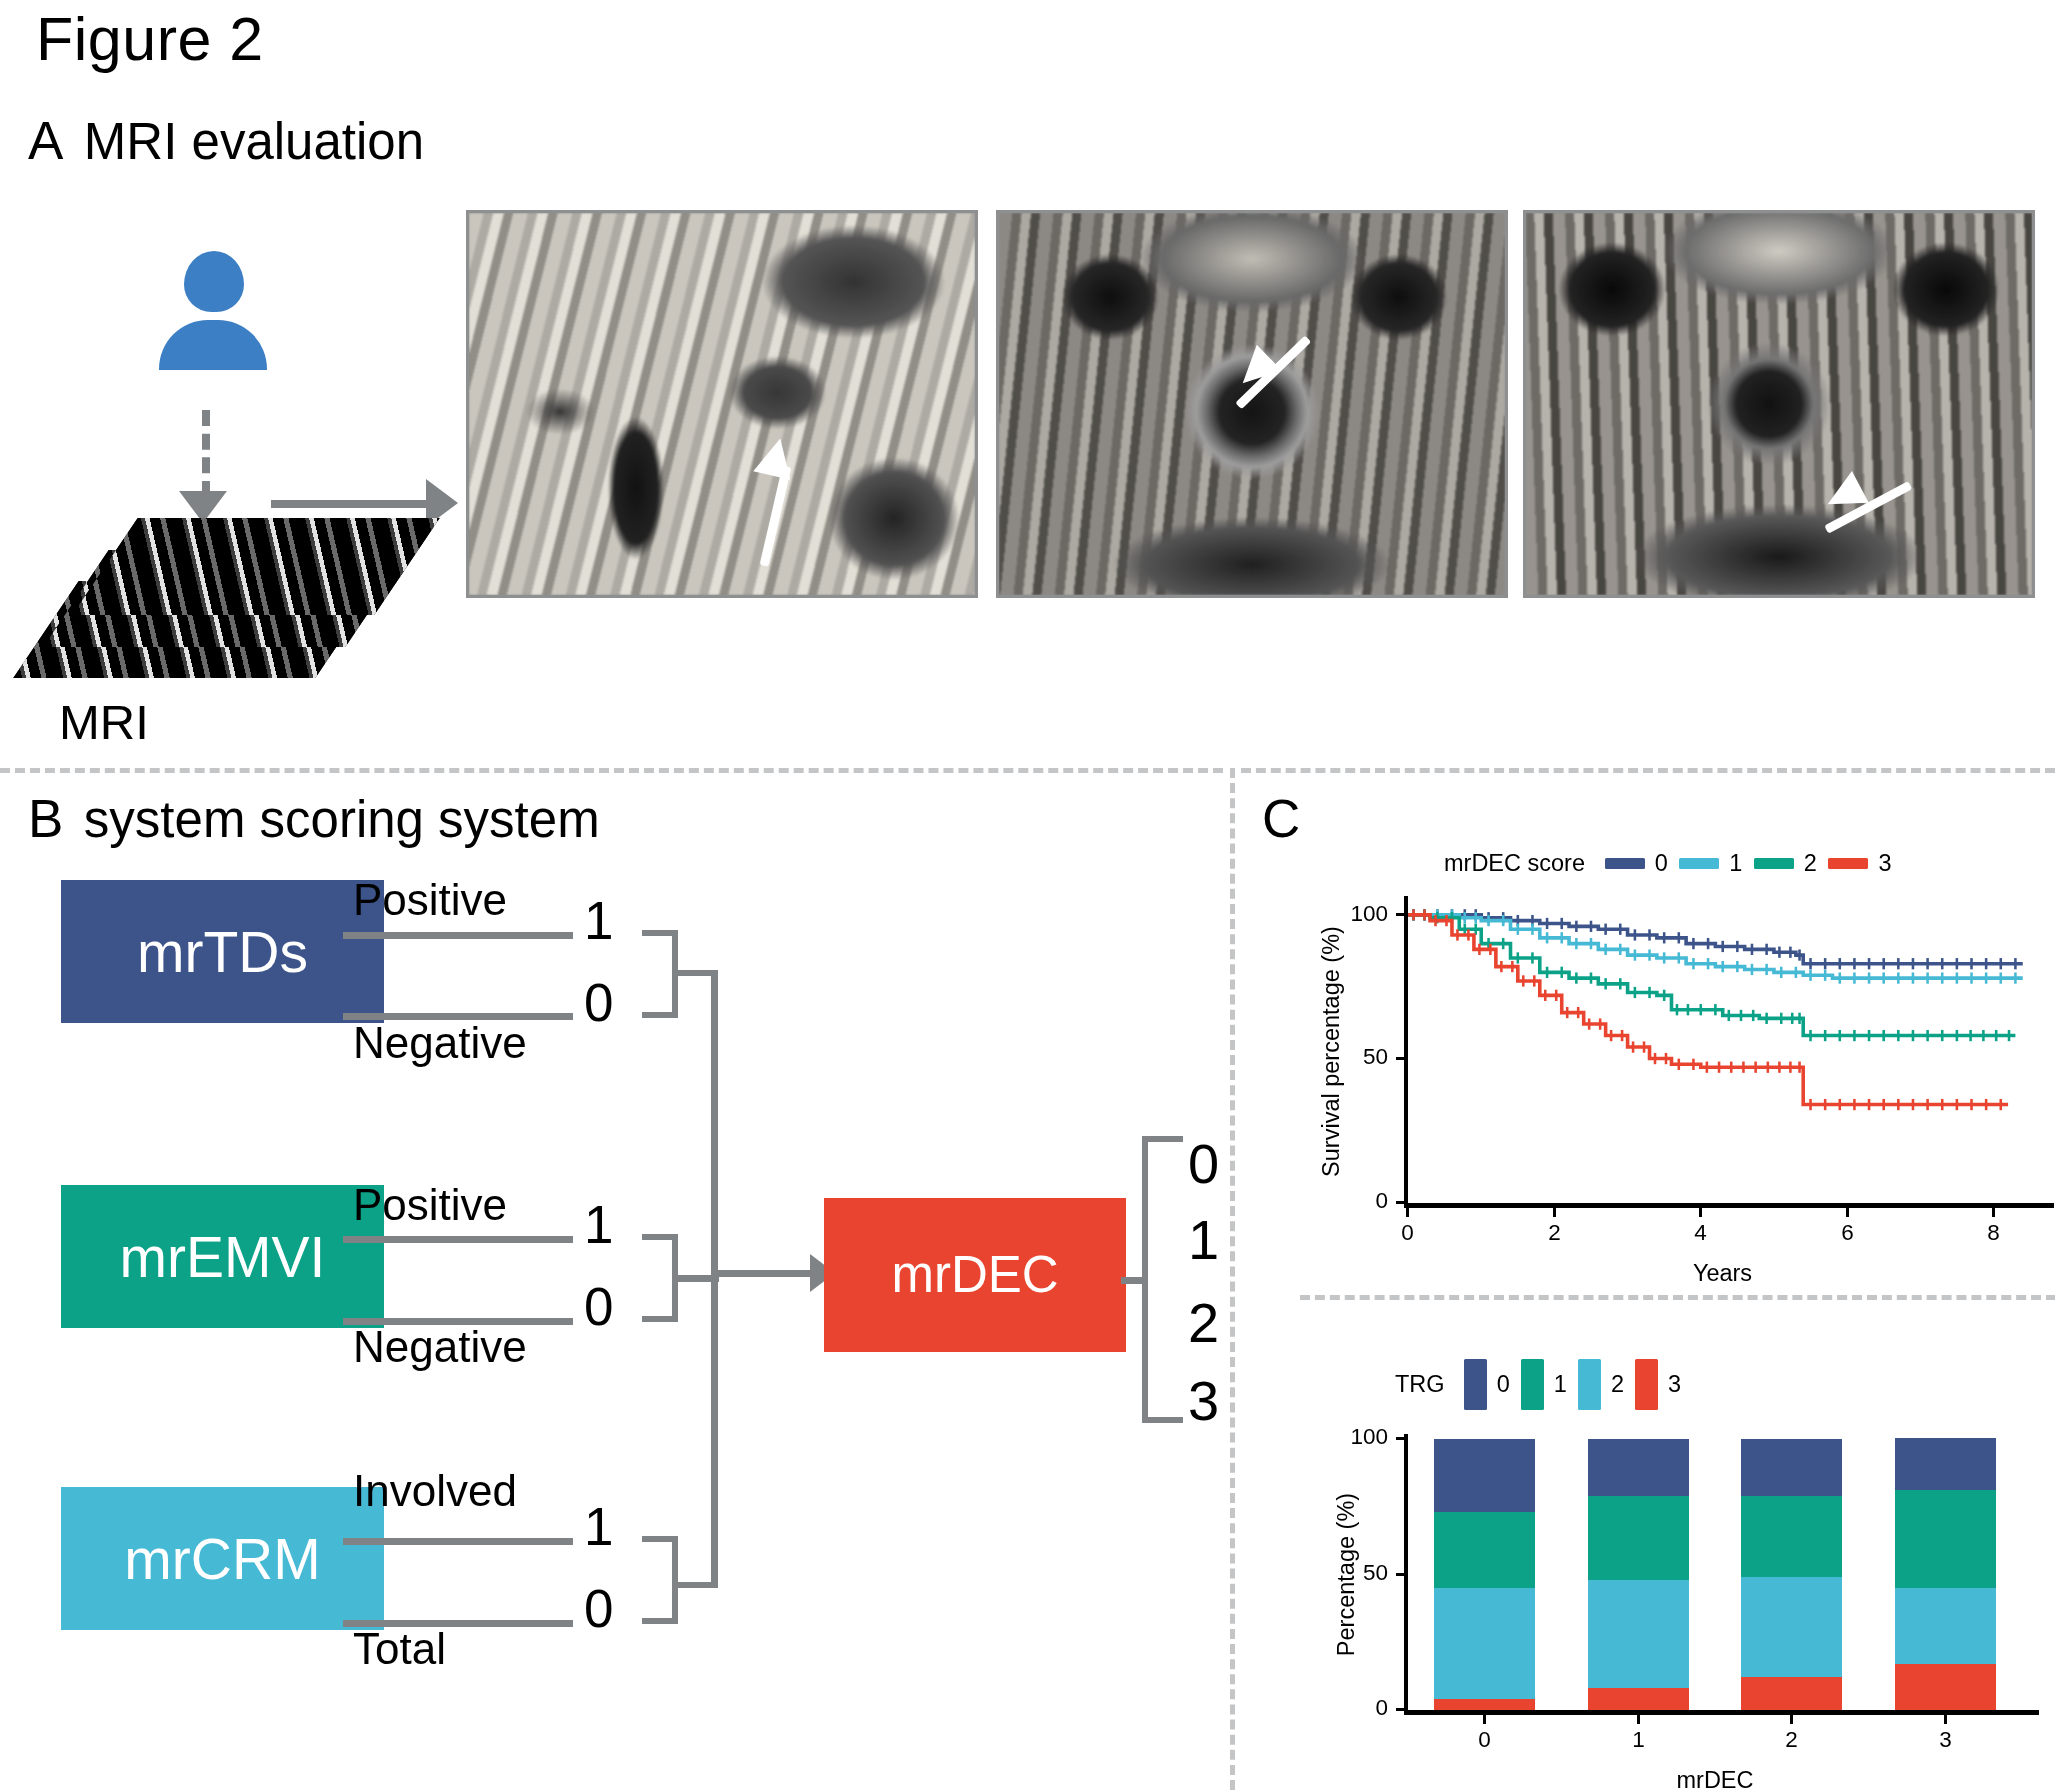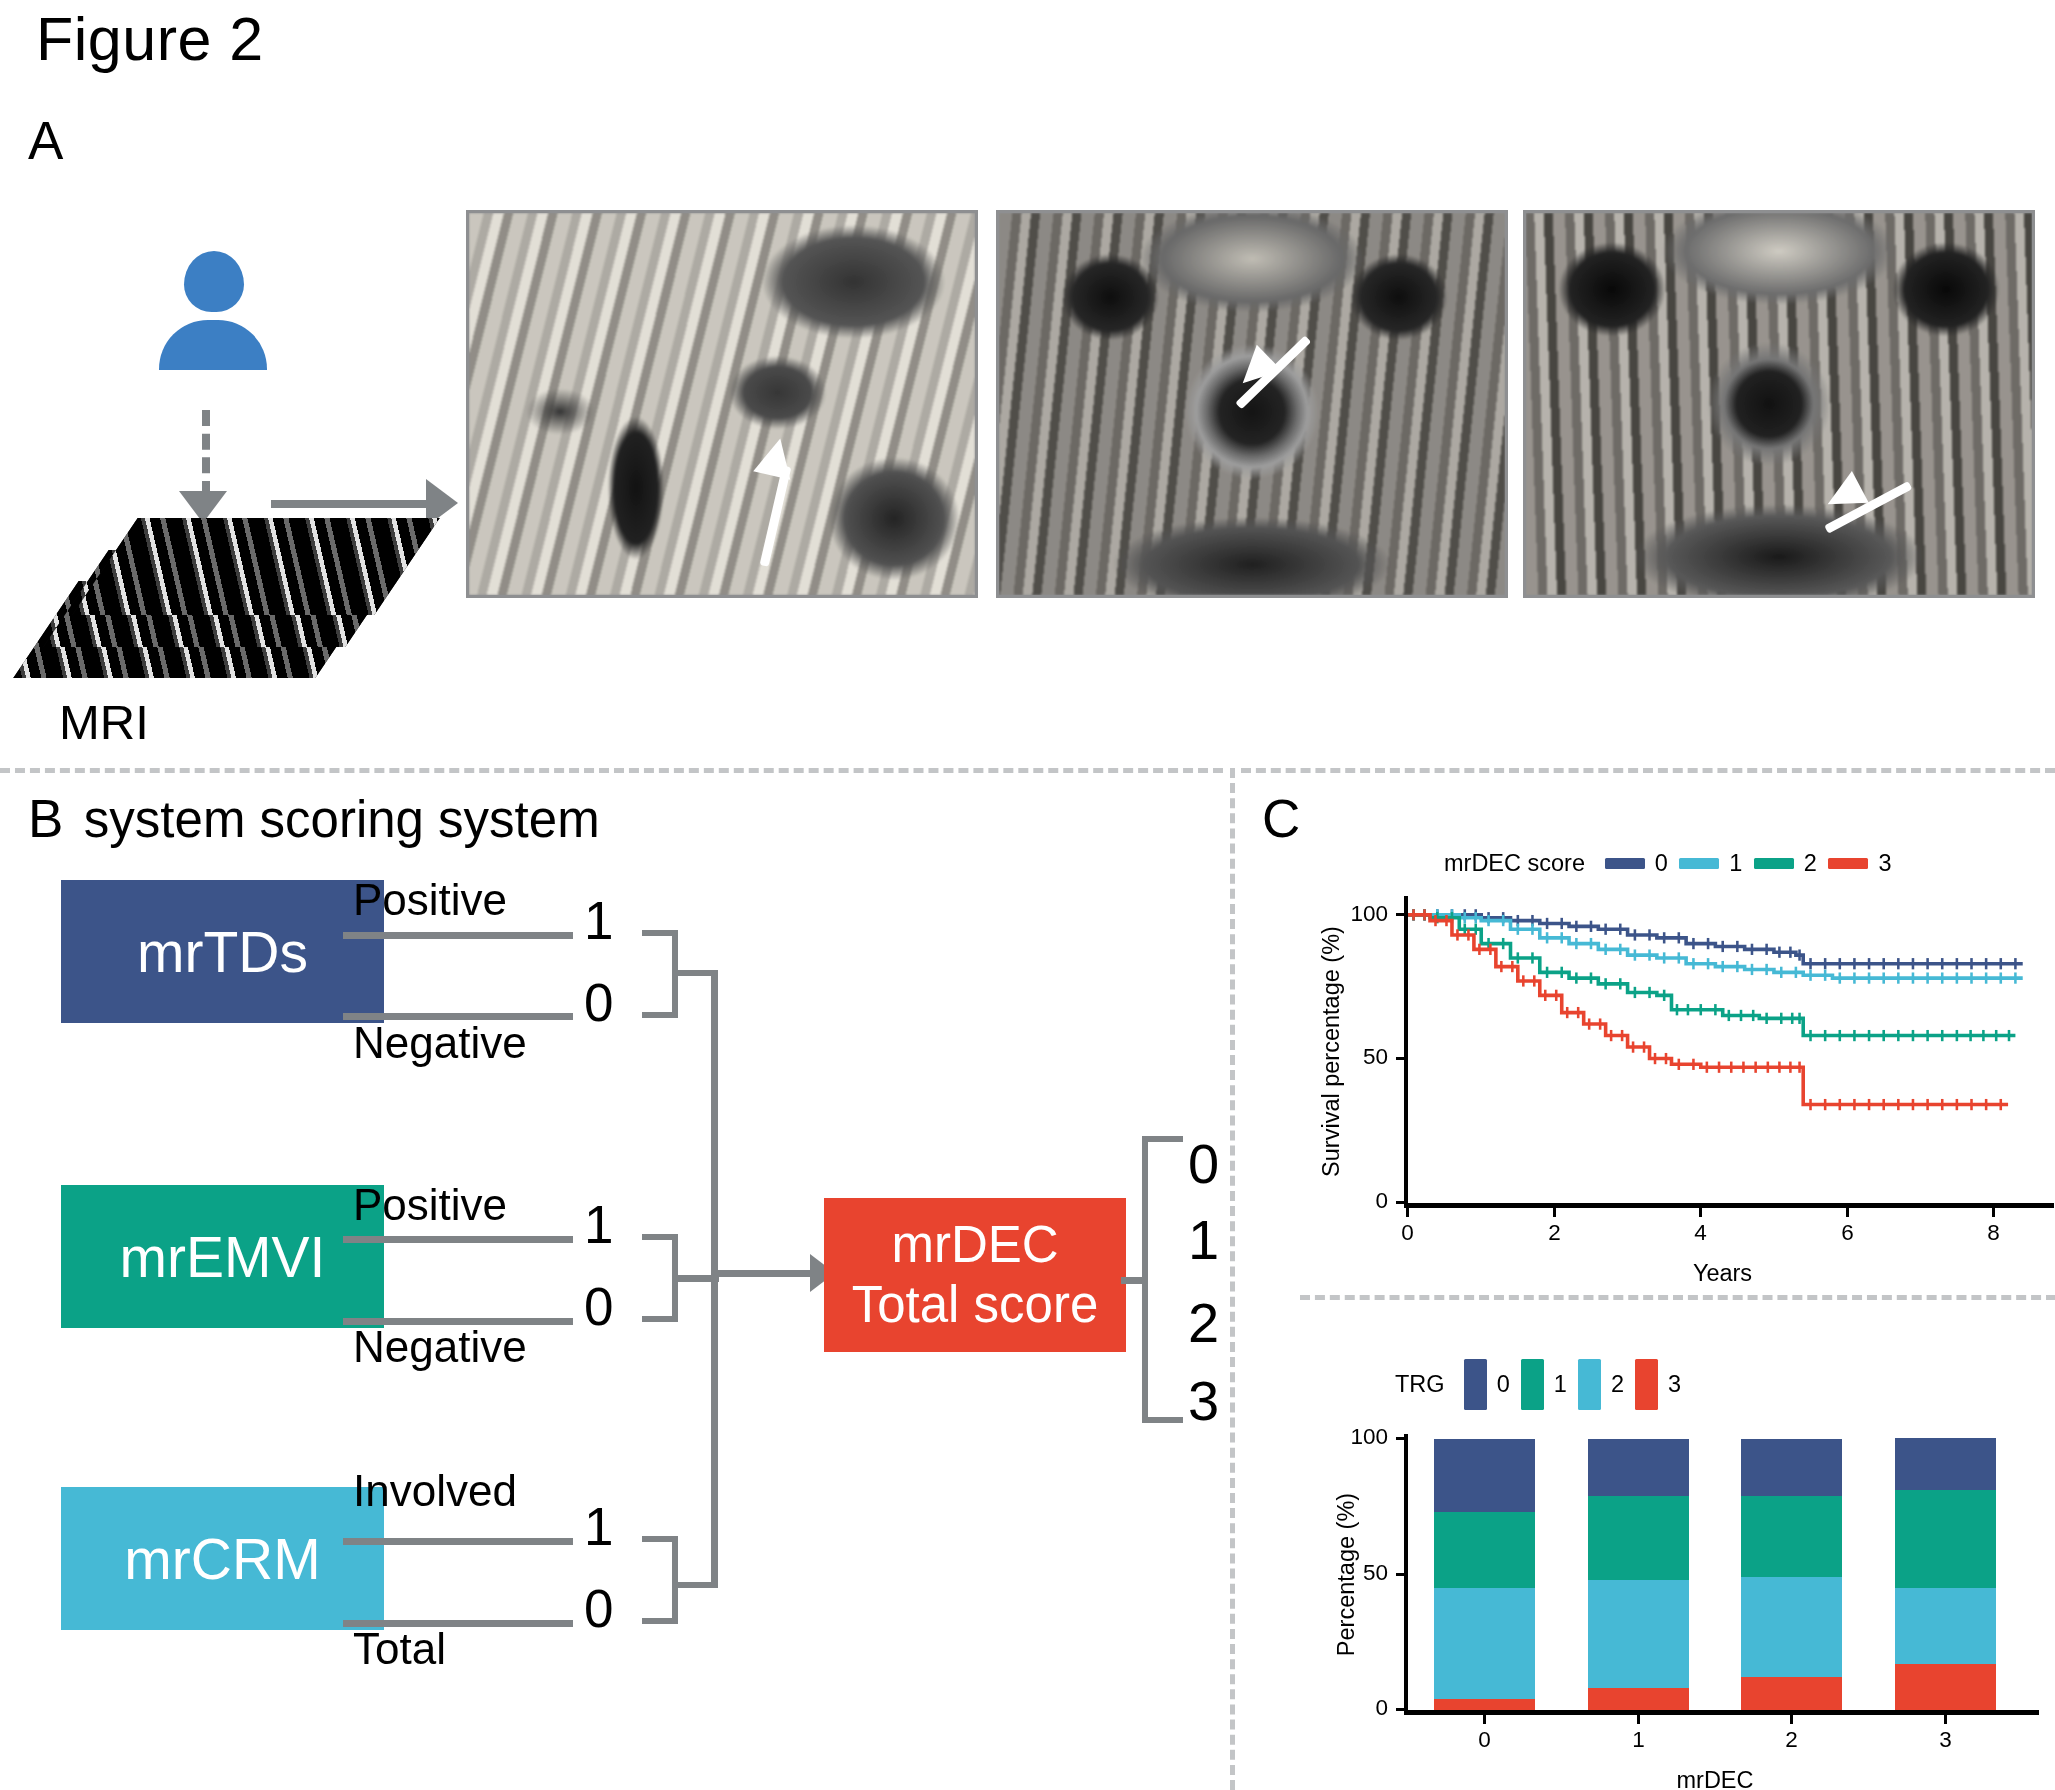--- a/index.html
+++ b/index.html
@@ -132,20 +132,21 @@
   .bar{position:absolute;}
   .seg{position:absolute;left:0;right:0;}
 </style>
 </head>
 <body>
 
 <div class="fig-title">Figure 2</div>
 
 <div class="panel-head" style="left:28px;top:110px;">
   <span class="panel-letter">A</span>
+  <span class="panel-name">MRI evaluation</span>
 </div>
 
 <div id="panelA">
 
   <div class="avatar">
     <div class="head"></div>
     <div class="body"></div>
   </div>
 
   <div class="arrow-down"></div>
@@ -242,21 +243,20 @@
 
   <div class="brk" style="left:678px;top:192px;width:38px;height:618px;border-color:#7f8386;border-right:none;border-top:6.7px solid #7f8386;border-bottom:6.7px solid #7f8386;border-left:none;background:none;"></div>
   <div class="brk-stem" style="left:711px;top:192px;width:6.7px;height:618px;"></div>
   <div class="brk-stem" style="left:678px;top:497px;width:41px;"></div>
 
   <div class="mainarrow"></div>
   <div class="mainarrow-head"></div>
 
   <div id="totalbox">
     <span>mrDEC</span>
-    <span>Total score</span>
   </div>
 
   <div id="outbrk"></div>
   <div id="outbrk-stem"></div>
   <div class="outval" style="top:353px;">0</div>
   <div class="outval" style="top:429px;">1</div>
   <div class="outval" style="top:512px;">2</div>
   <div class="outval" style="top:590px;">3</div>
 </div>
 

